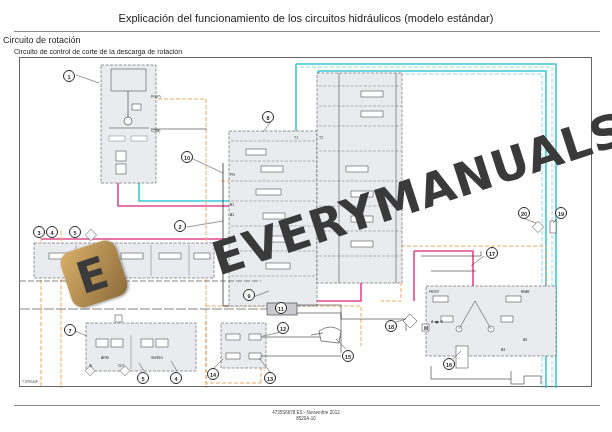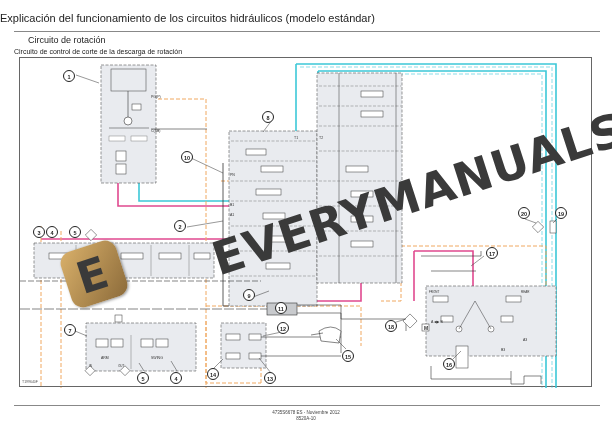--- a/index.html
+++ b/index.html
@@ -1,19 +1,19 @@
 <!DOCTYPE html>
 <html><head>
 <meta charset="utf-8">
 <style>
   html, body { margin:0; padding:0; background:#fff; }
   body { width:612px; height:432px; position:relative; overflow:hidden; font-family:"Liberation Sans", sans-serif; color:#222; }
-  .title { position:absolute; left:0; width:612px; top:12px; text-align:left; font-size:11px; color:#222; }
+  .title { position:absolute; left:0; width:612px; top:12px; text-align:center; font-size:11px; color:#222; }
   .rule-top { position:absolute; left:14px; top:31px; width:586px; height:1px; background:#888; }
-  .section { position:absolute; left:28px; top:35px; font-size:9px; color:#222; }
+  .section { position:absolute; left:3px; top:35px; font-size:9px; color:#222; }
   .subsection { position:absolute; left:14px; top:48px; font-size:7px; color:#222; }
   .frame { position:absolute; left:19px; top:57px; width:573px; height:330px; border:1px solid #666; box-sizing:border-box; background:#fff; }
   .frame svg { position:absolute; left:0; top:0; }
   .figid { position:absolute; left:22px; top:380px; font-size:3.5px; color:#555; }
   .rule-bottom { position:absolute; left:14px; top:405px; width:586px; height:1px; background:#888; }
   .footer1 { position:absolute; left:0; width:612px; top:410px; text-align:center; font-size:4.5px; color:#444; }
   .footer2 { position:absolute; left:0; width:612px; top:416px; text-align:center; font-size:4.5px; color:#444; }
   .wm { position:absolute; left:118px; top:130px; width:460px; height:180px; transform:rotate(-18deg); transform-origin:center; pointer-events:none; }
   .wm-text { position:absolute; left:90px; top:60px; font-size:46px; font-weight:bold; color:#3a3a3a; letter-spacing:1px; font-family:"DejaVu Sans", sans-serif; white-space:nowrap; }
   .wm-logo { position:absolute; left:65px; top:245px; width:58px; height:58px; border-radius:12px; transform:rotate(-18deg); background:linear-gradient(135deg,#d9b06a,#8c6b3a); box-shadow:1px 1px 3px rgba(0,0,0,.4); }

